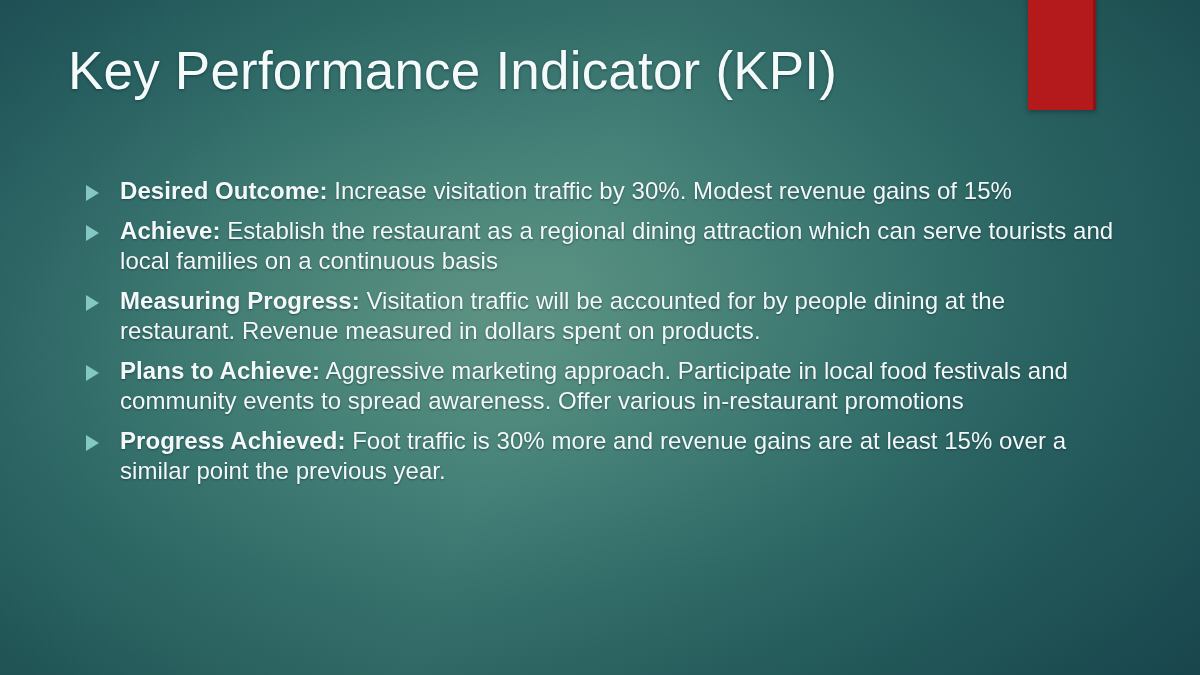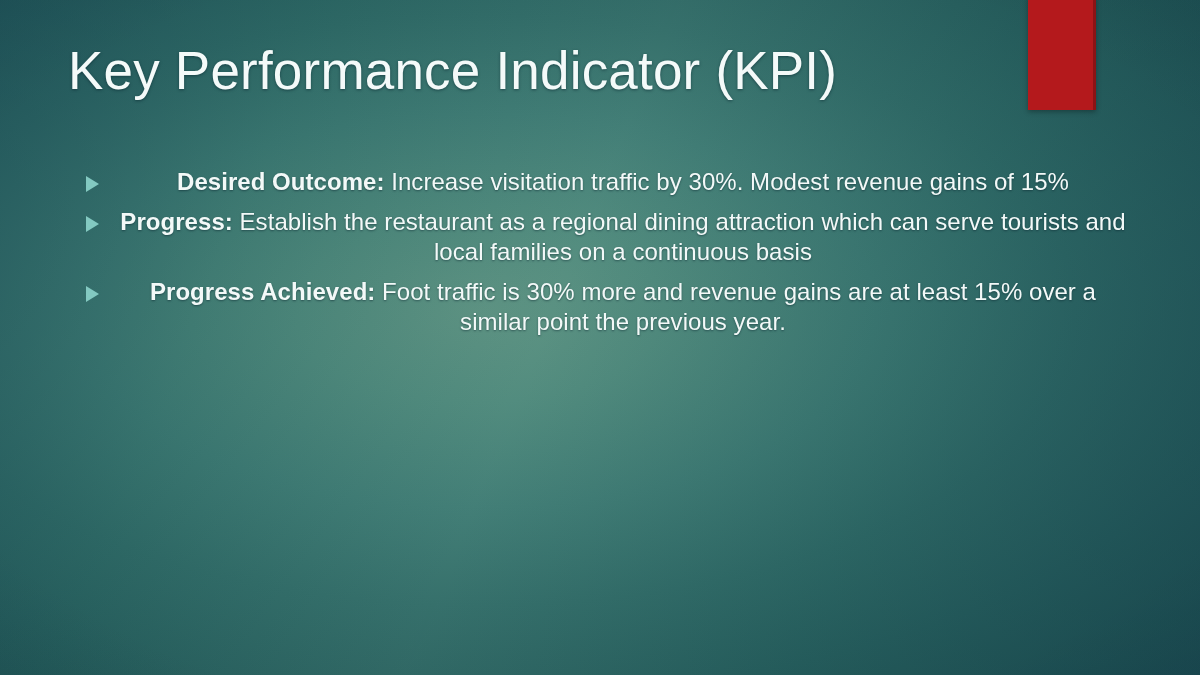--- a/index.html
+++ b/index.html
@@ -78,23 +78,22 @@
     letter-spacing:0.2px;
     line-height:1.06;
     color:#f4faf9;
     text-shadow:0 1px 3px rgba(8,34,44,0.55);
     white-space:nowrap;
   }
 
   
   #body {
     position:absolute;
-    left:84px; top:167px;
+    left:84px; top:176px;
     width:1042px;
-    text-align:center;
   }
 
   .bullet-row {
     position:relative;
     display:block;
     padding-left:36px;
     margin-bottom:9px;
   }
 
   .bullet-marker {
@@ -138,24 +137,32 @@
 
   <div id="body">
 
     <div class="bullet-row">
       <span class="bullet-marker"></span>
       <span class="bullet-text"><span class="bullet-label">Desired Outcome:</span><span class="bullet-body"> Increase visitation traffic by 30%. Modest revenue gains of 15%</span></span>
     </div>
 
     <div class="bullet-row">
       <span class="bullet-marker"></span>
-      <span class="bullet-text"><span class="bullet-label">Progress:</span><span class="bullet-body"> Establish the restaurant as a regional dining attraction which can serve tourists and local families on a continuous basis</span></span>
+      <span class="bullet-text"><span class="bullet-label">Achieve:</span><span class="bullet-body"> Establish the restaurant as a regional dining attraction which can serve tourists and local families on a continuous basis</span></span>
     </div>
 
+    <div class="bullet-row">
+      <span class="bullet-marker"></span>
+      <span class="bullet-text"><span class="bullet-label">Measuring Progress:</span><span class="bullet-body"> Visitation traffic will be accounted for by people dining at the restaurant. Revenue measured in dollars spent on products.</span></span>
+    </div>
 
+    <div class="bullet-row">
+      <span class="bullet-marker"></span>
+      <span class="bullet-text"><span class="bullet-label">Plans to Achieve:</span><span class="bullet-body"> Aggressive marketing approach. Participate in local food festivals and community events to spread awareness. Offer various in-restaurant promotions</span></span>
+    </div>
 
     <div class="bullet-row">
       <span class="bullet-marker"></span>
       <span class="bullet-text"><span class="bullet-label">Progress Achieved:</span><span class="bullet-body"> Foot traffic is 30% more and revenue gains are at least 15% over a similar point the previous year.</span></span>
     </div>
 
 
   </div>
 </div>
 

